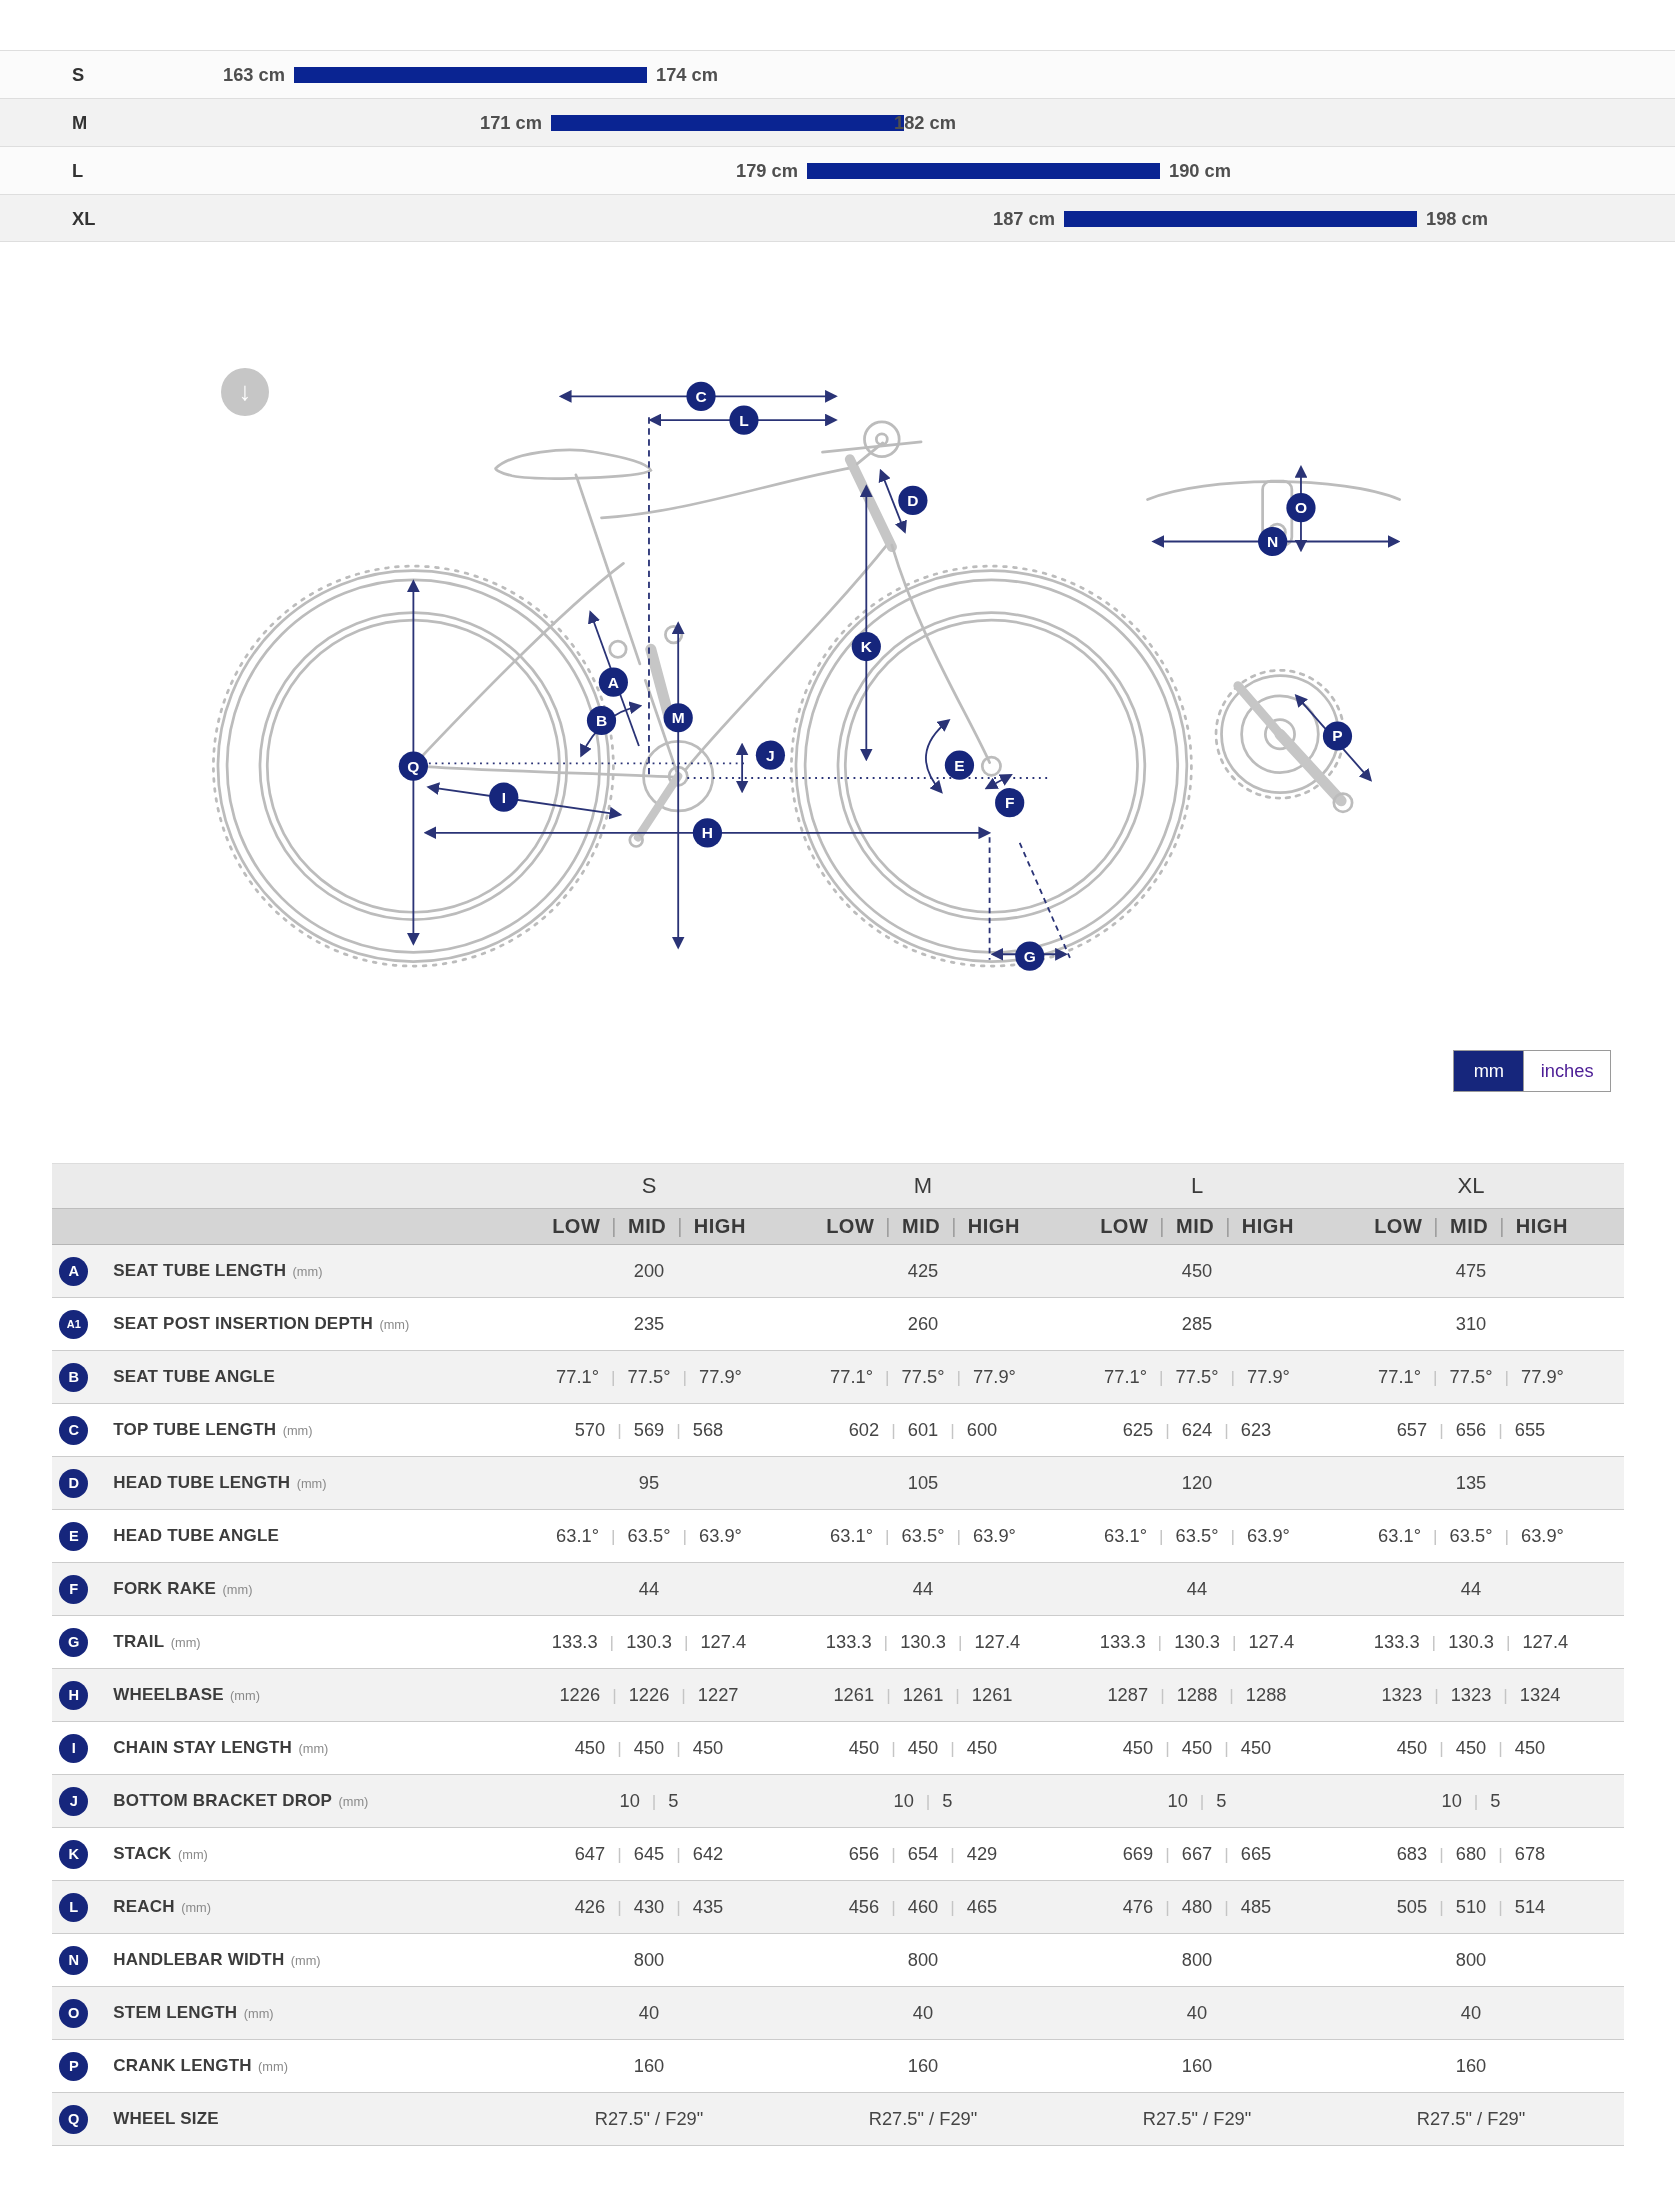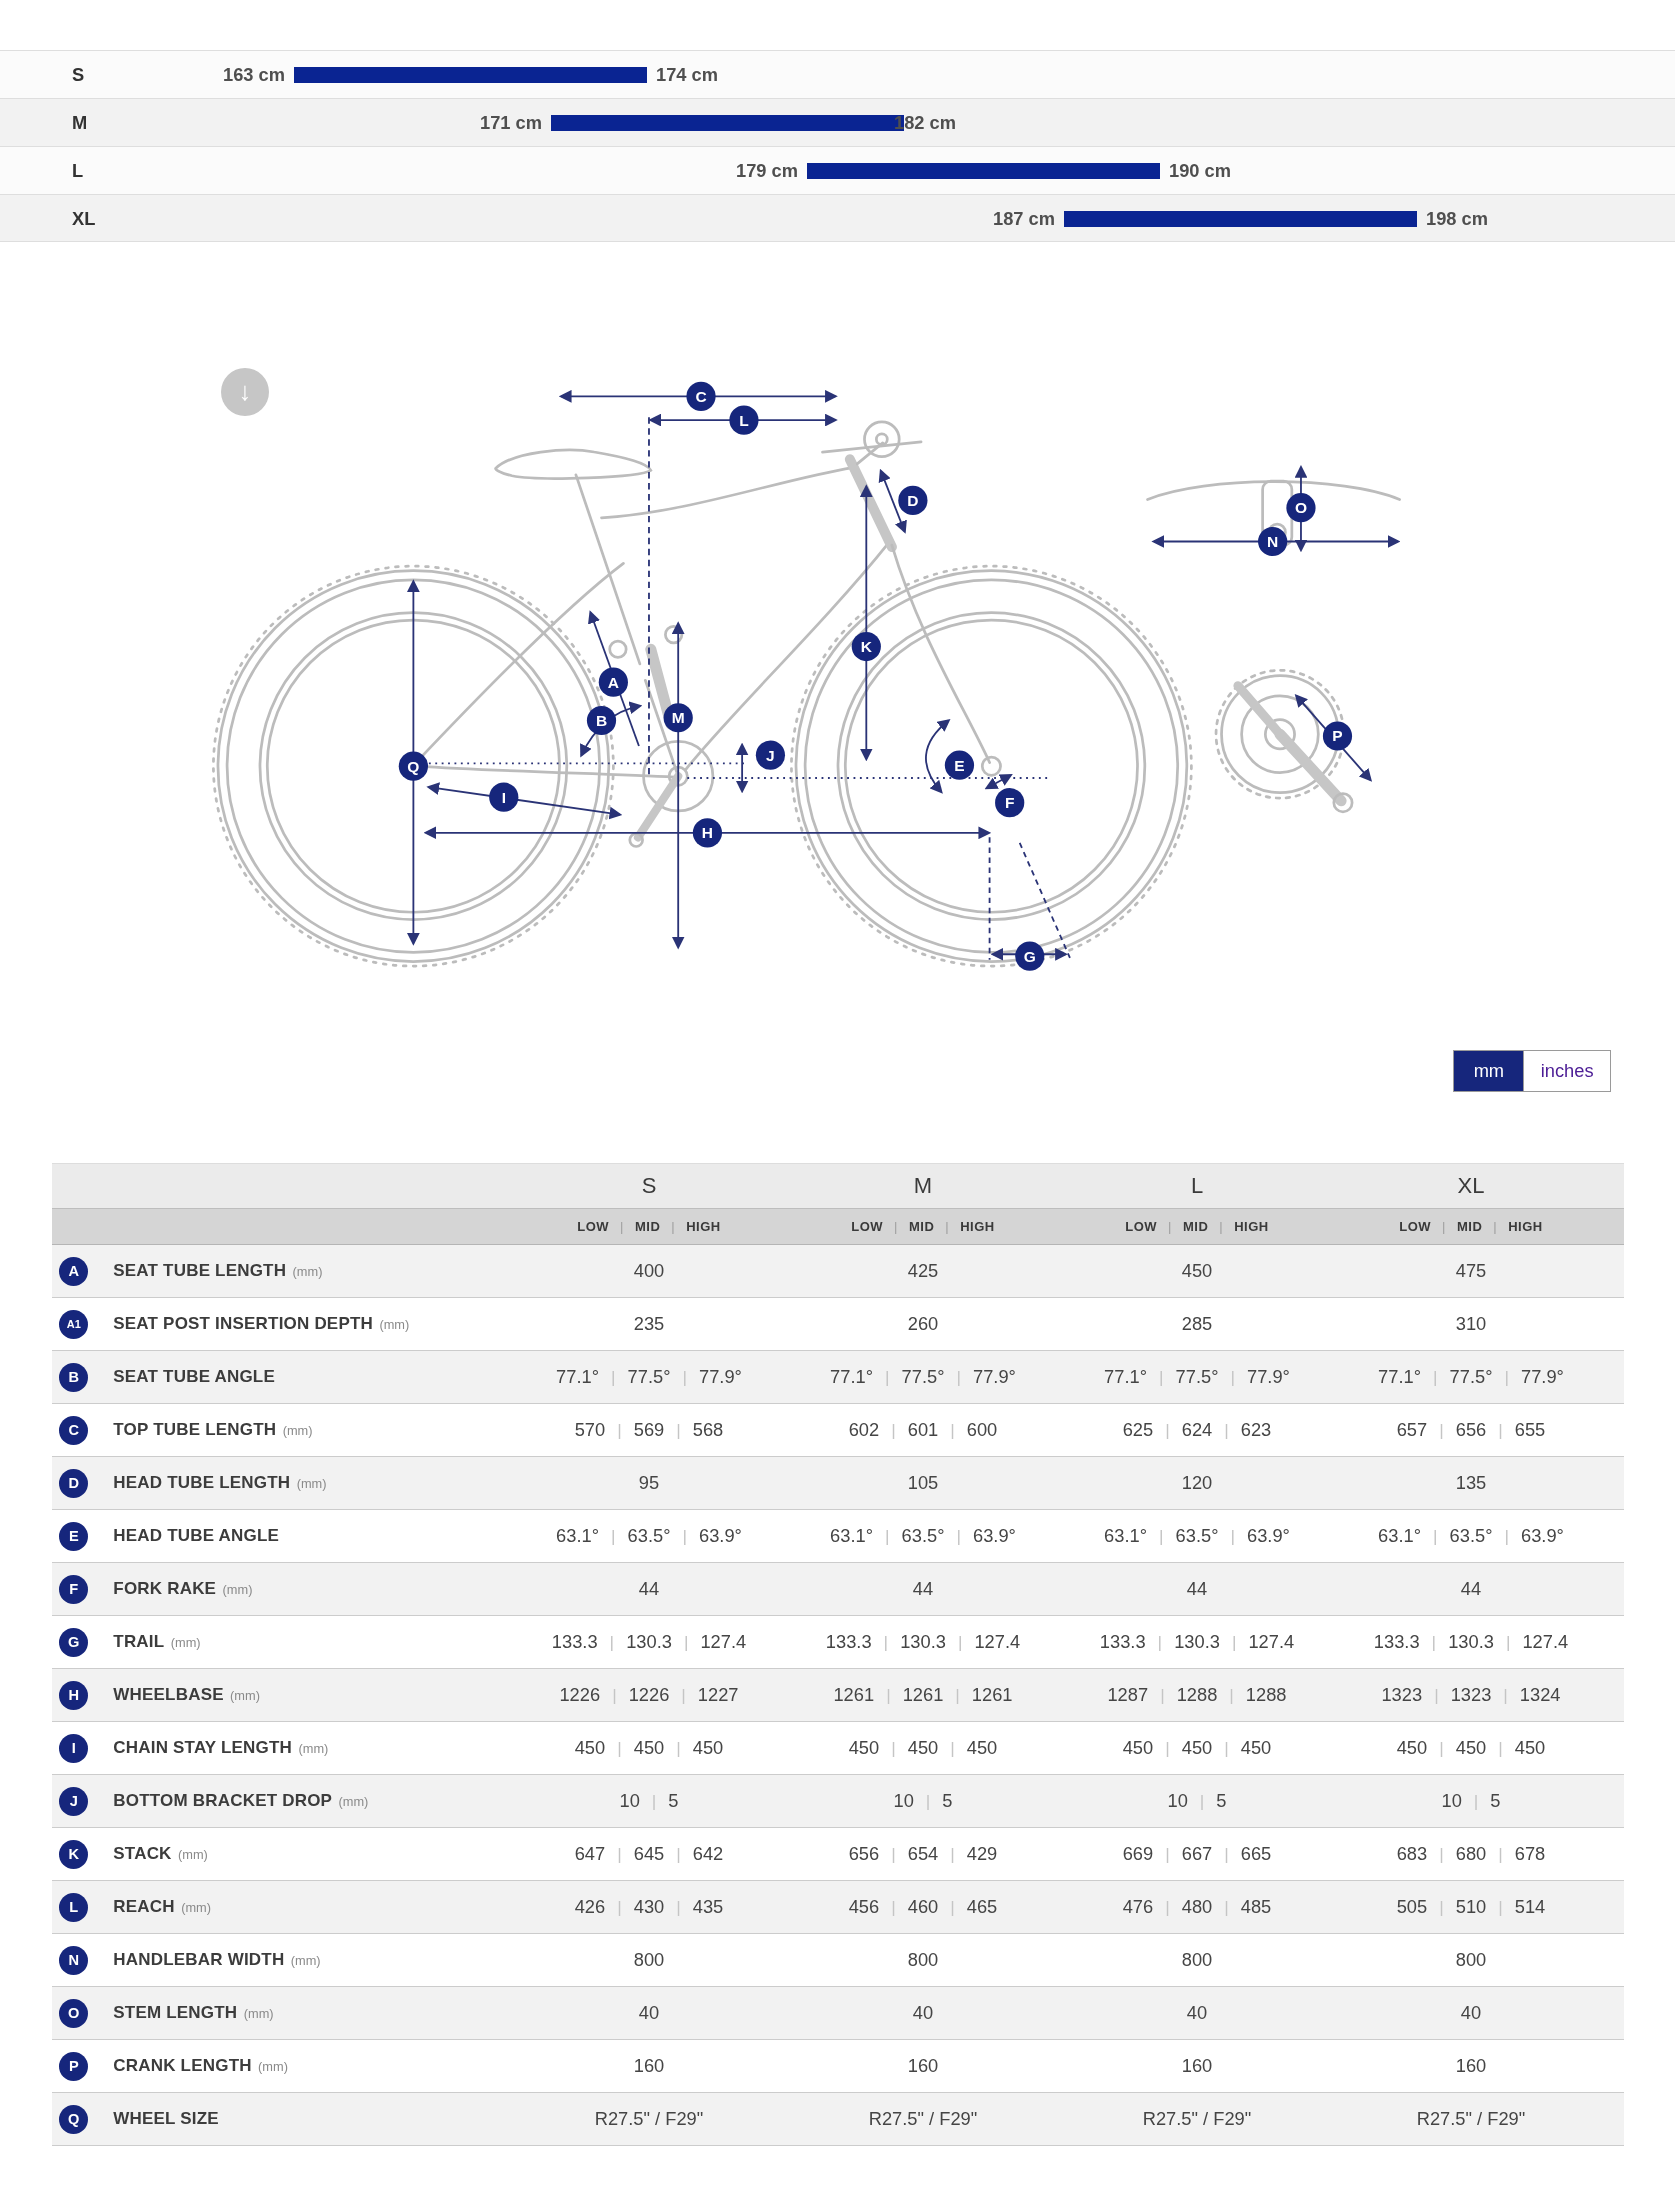--- a/index.html
+++ b/index.html
@@ -35,21 +35,21 @@
         font-size:18.3px; cursor:pointer; }
   .tg.sel { background:#16267c; color:#fff; }
   .tg.unsel { background:#fff; color:#4c1d95; border-left:0.9px solid #9a9a9a; }
 
   
   #table-wrap { margin:71px 52px 0 52px; border-top:0.9px solid #ddd; }
   .trow { display:grid; grid-template-columns:460px 274px 274px 274px 274px; align-items:center; }
   #thead-sizes { height:44px; background:#ebebeb; }
   #thead-sizes .szc { text-align:center; font-size:22px; color:#3a3a3a; }
   #thead-pos { height:37px; background:#d5d5d5; border-top:0.9px solid #bdbdbd; border-bottom:0.9px solid #b5b5b5; }
-  .posgrp { display:flex; justify-content:center; align-items:center; font-size:13px; font-weight:bold; color:#3a3a3a; letter-spacing:0.5px; }
+  .posgrp { display:flex; justify-content:center; align-items:center; font-size:20px; font-weight:bold; color:#3a3a3a; letter-spacing:0.5px; }
   .posgrp .pipe { color:#9e9e9e; font-weight:normal; margin:0 11px; }
   .brow { height:53px; border-bottom:0.9px solid #ccc; background:#fff; }
   .brow.alt { background:#f2f2f2; }
   .lblcell { display:flex; align-items:center; padding-left:7.3px; }
   .rbadge { width:29px; height:29px; border-radius:50%; background:#16267c; color:#fff; font-weight:bold;
             font-size:14.6px; display:flex; align-items:center; justify-content:center; flex:0 0 29px; }
   .rbadge.small { font-size:11px; }
   .rlabel { font-weight:bold; font-size:17px; color:#3c3c3c; margin-left:25px; letter-spacing:0.2px; }
   .runit { font-size:12.8px; color:#8a8a8a; margin-left:6.4px; }
   .vcell { display:flex; justify-content:center; align-items:center; font-size:18.3px; color:#454545; white-space:nowrap; }
@@ -297,21 +297,21 @@
         </div>
       </div>
     <div id="tbody">
         <div class="trow brow alt">
           <div class="lblcell">
             <span class="rbadge">A</span>
             <span class="rlabel">SEAT TUBE LENGTH</span>
             <span class="runit">(mm)</span>
           </div>
           <div class="vcell">
-            <span>400</span>
+            <span>200</span>
           </div>
           <div class="vcell">
             <span>425</span>
           </div>
           <div class="vcell">
             <span>450</span>
           </div>
           <div class="vcell">
             <span>475</span>
           </div>

